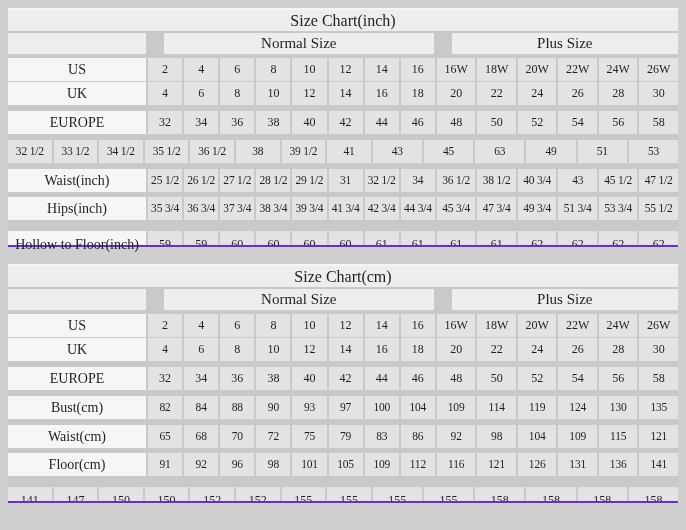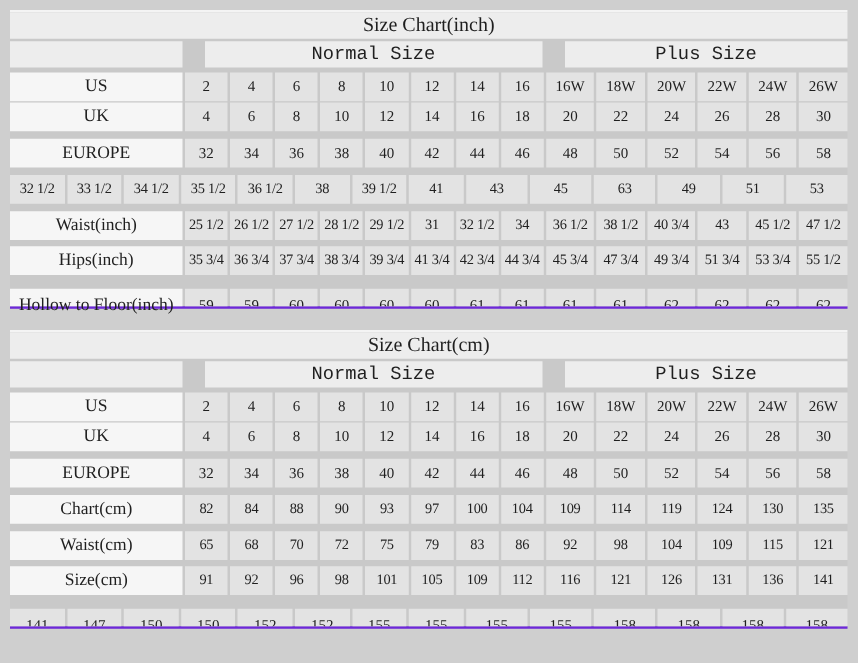--- a/index.html
+++ b/index.html
@@ -24,21 +24,20 @@
     line-height: 21px;
     text-align: center;
     background: #ededed;
     font-size: 16px;
   }
   .group-row {
     display: flex;
     gap: 18px;
     margin-top: 2px;
     height: 21px;
-    font-family: Liberation Mono, monospace;
   }
   .corner-cell { width: 138px; background: #ededed; }
   .group-cell {
     background: #ededed;
     text-align: center;
     line-height: 21px;
     font-size: 15px;
   }
   .group-normal { flex: 287 1 0; }
   .group-plus  { flex: 241 1 0; }
@@ -260,21 +259,21 @@
           <div class="value-cell vc-n">44</div>
           <div class="value-cell vc-n">46</div>
           <div class="value-cell vc-p">48</div>
           <div class="value-cell vc-p">50</div>
           <div class="value-cell vc-p">52</div>
           <div class="value-cell vc-p">54</div>
           <div class="value-cell vc-p">56</div>
           <div class="value-cell vc-p">58</div>
         </div>
         <div class="size-row r3">
-          <div class="label-cell">Chart(cm)</div>
+          <div class="label-cell">Bust(cm)</div>
           <div class="value-cell vc-n">82</div>
           <div class="value-cell vc-n">84</div>
           <div class="value-cell vc-n">88</div>
           <div class="value-cell vc-n">90</div>
           <div class="value-cell vc-n">93</div>
           <div class="value-cell vc-n">97</div>
           <div class="value-cell vc-n">100</div>
           <div class="value-cell vc-n">104</div>
           <div class="value-cell vc-p">109</div>
           <div class="value-cell vc-p">114</div>
@@ -294,21 +293,21 @@
           <div class="value-cell vc-n">83</div>
           <div class="value-cell vc-n">86</div>
           <div class="value-cell vc-p">92</div>
           <div class="value-cell vc-p">98</div>
           <div class="value-cell vc-p">104</div>
           <div class="value-cell vc-p">109</div>
           <div class="value-cell vc-p">115</div>
           <div class="value-cell vc-p">121</div>
         </div>
         <div class="size-row r5">
-          <div class="label-cell">Size(cm)</div>
+          <div class="label-cell">Floor(cm)</div>
           <div class="value-cell vc-n">91</div>
           <div class="value-cell vc-n">92</div>
           <div class="value-cell vc-n">96</div>
           <div class="value-cell vc-n">98</div>
           <div class="value-cell vc-n">101</div>
           <div class="value-cell vc-n">105</div>
           <div class="value-cell vc-n">109</div>
           <div class="value-cell vc-n">112</div>
           <div class="value-cell vc-p">116</div>
           <div class="value-cell vc-p">121</div>

